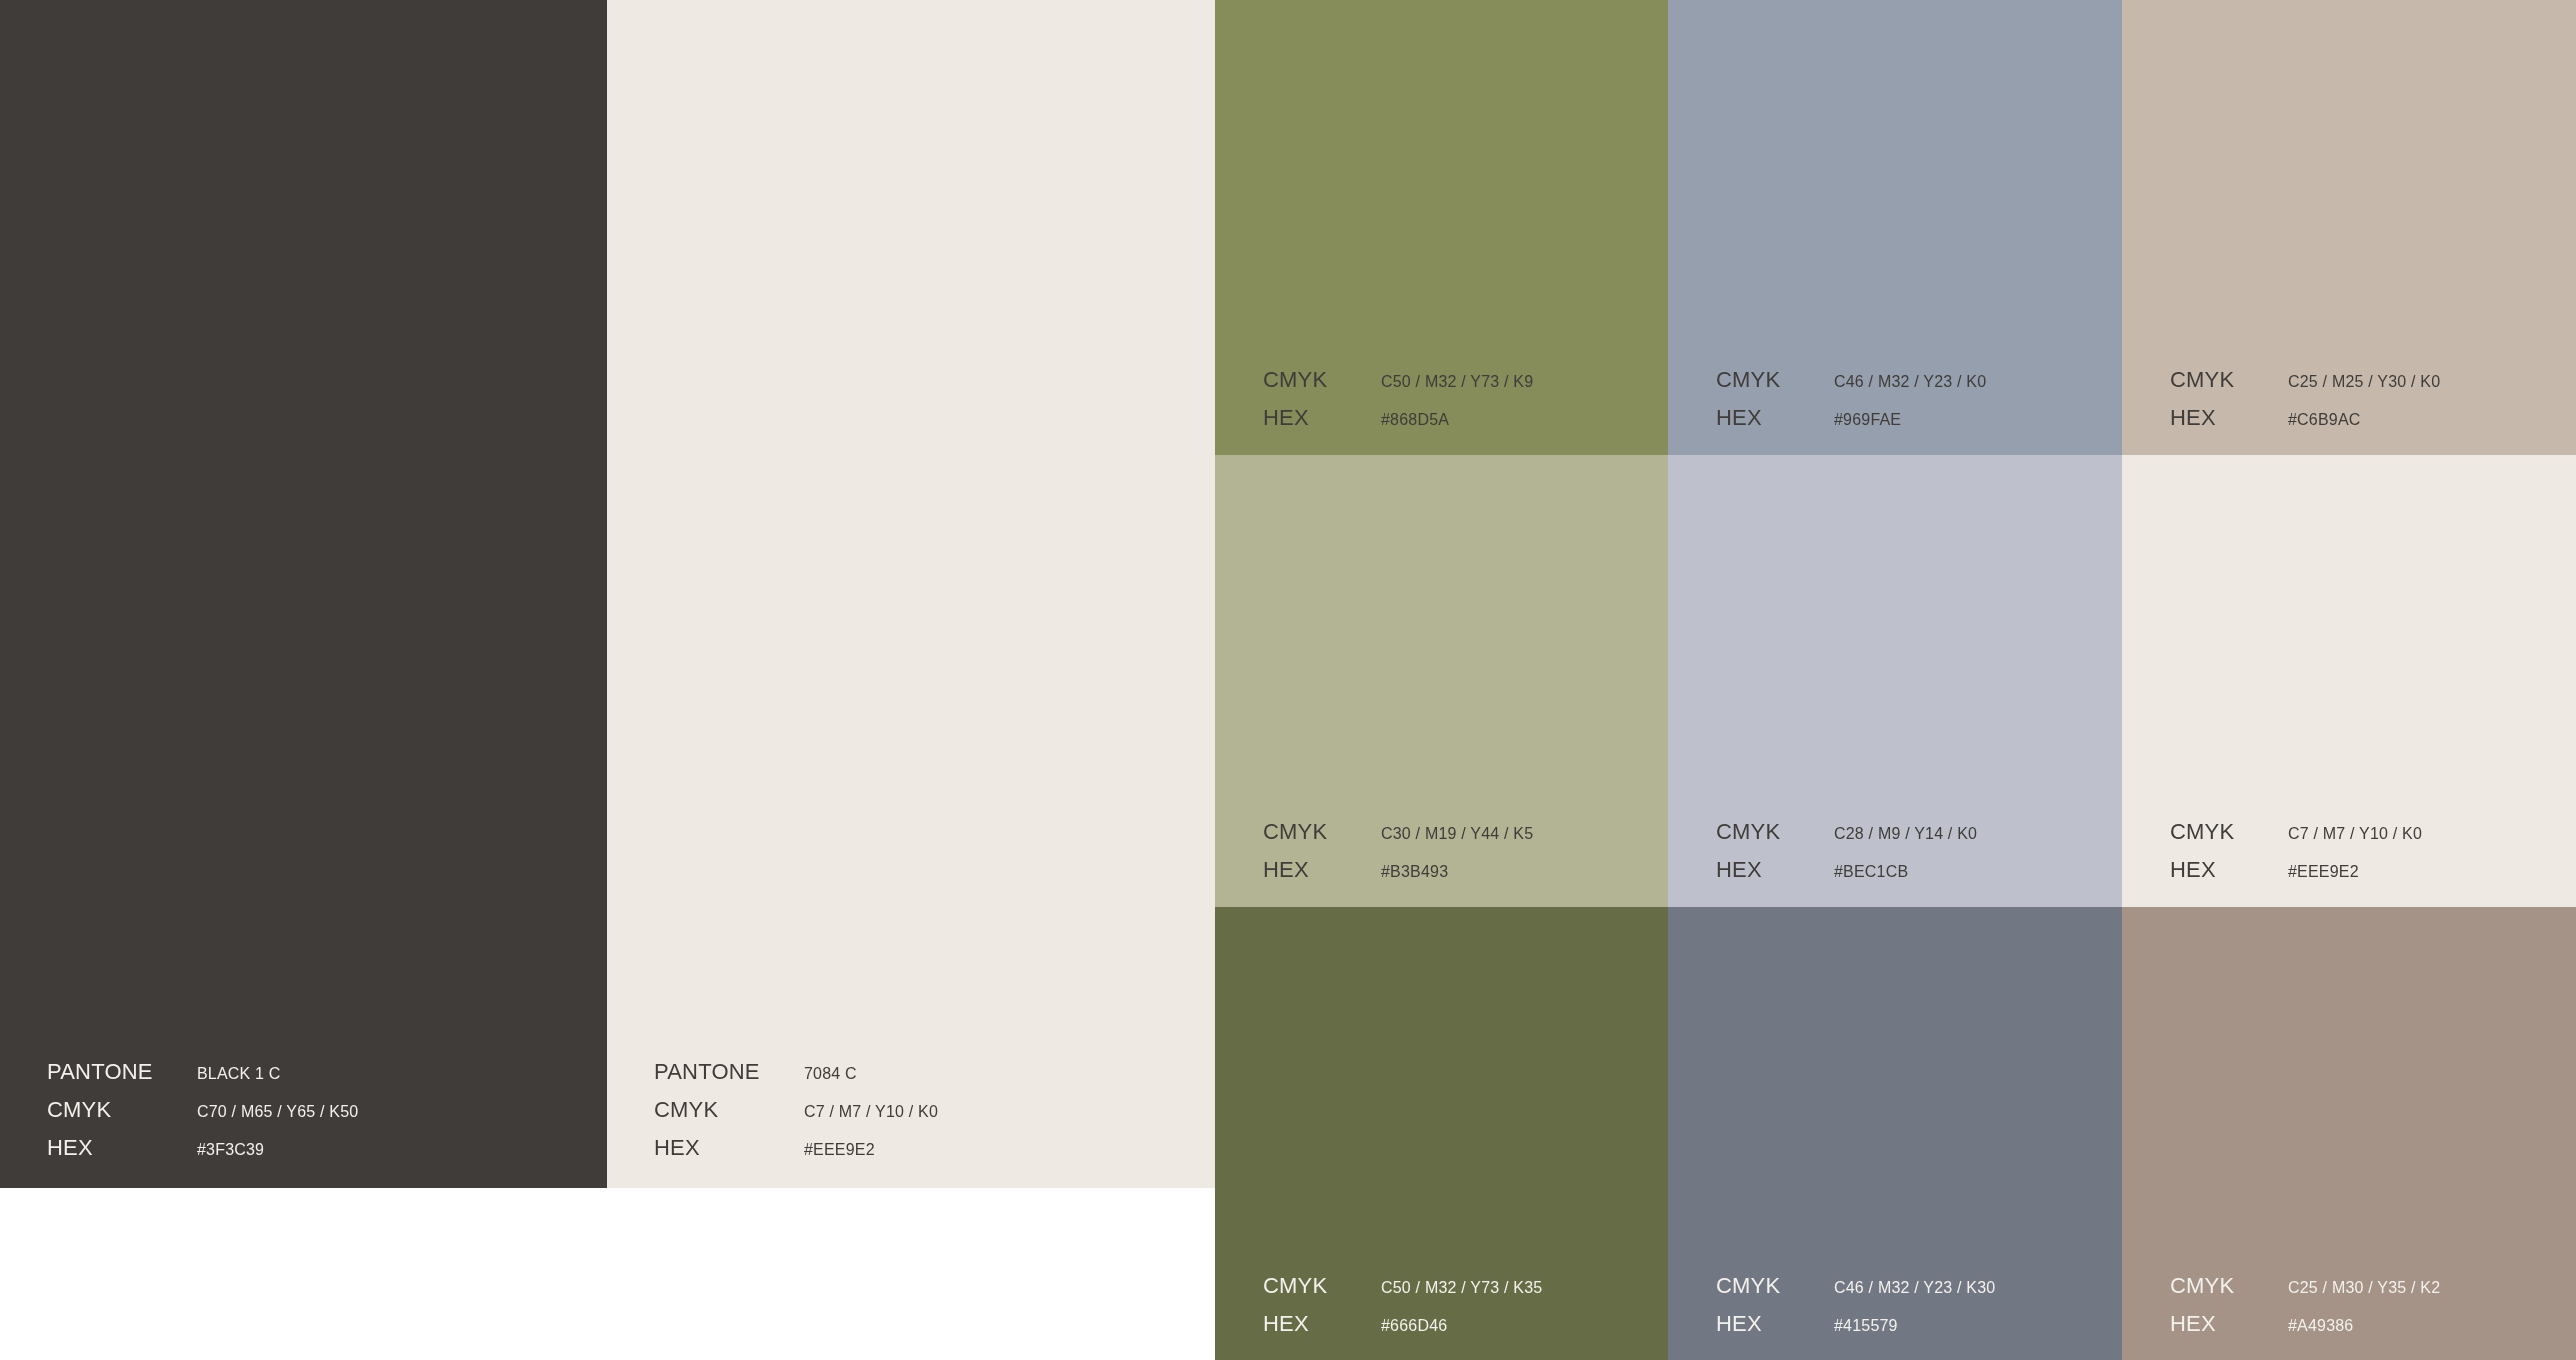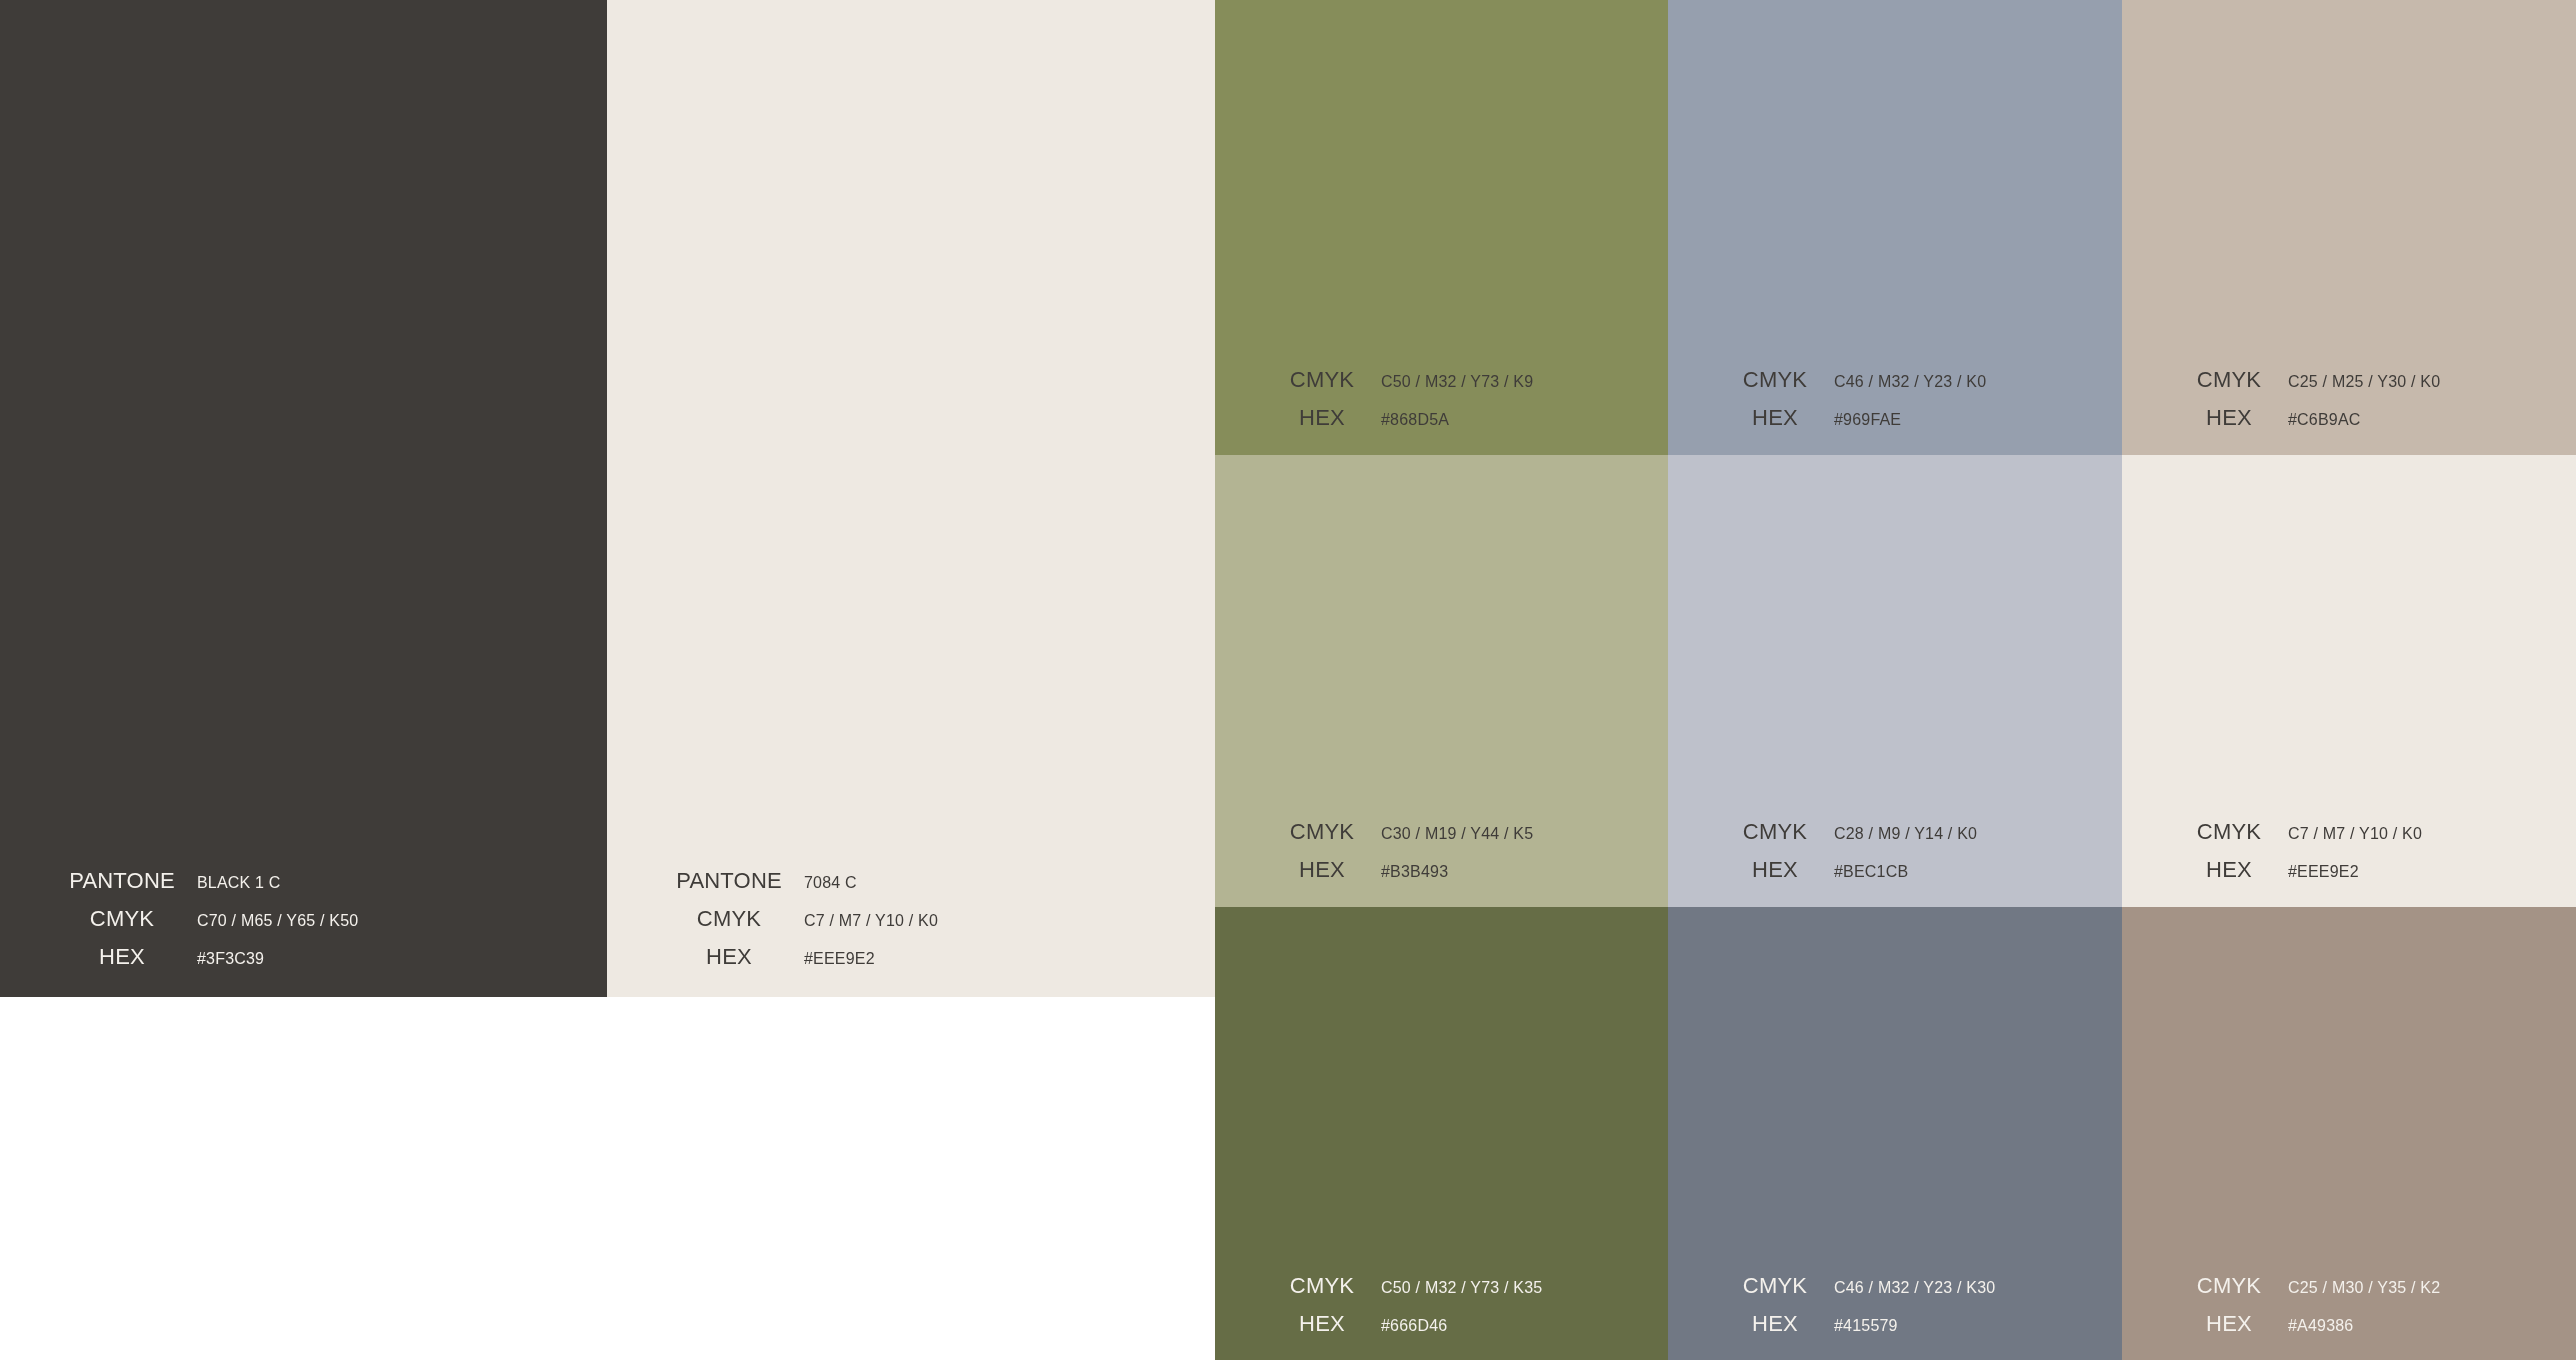--- a/index.html
+++ b/index.html
@@ -16,21 +16,21 @@
     width: 2576px;
     height: 1361px;
     overflow: hidden;
     background: #ffffff;
   }
 
   
   .panel {
     position: absolute;
     top: 0;
-    height: 997px;
+    height: 1188px;
     box-sizing: border-box;
   }
   .panel-dark  { left: 0px;    width: 607px; }
   .panel-cream { left: 607px;  width: 608px; }
 
   .panel .spec-block {
     position: absolute;
     left: 47px;
     bottom: 29px;
   }
@@ -54,21 +54,20 @@
   .cell .spec-block {
     position: absolute;
     left: 48px;
     bottom: 26px;
   }
 
   
   .spec-block {
     line-height: 1;
     white-space: nowrap;
-    text-align: center;
   }
   .spec-row {
     display: flex;
     align-items: baseline;
     margin-top: 16px;
   }
   .spec-row:first-child { margin-top: 0; }
 
   .spec-label {
     font-size: 22px;

